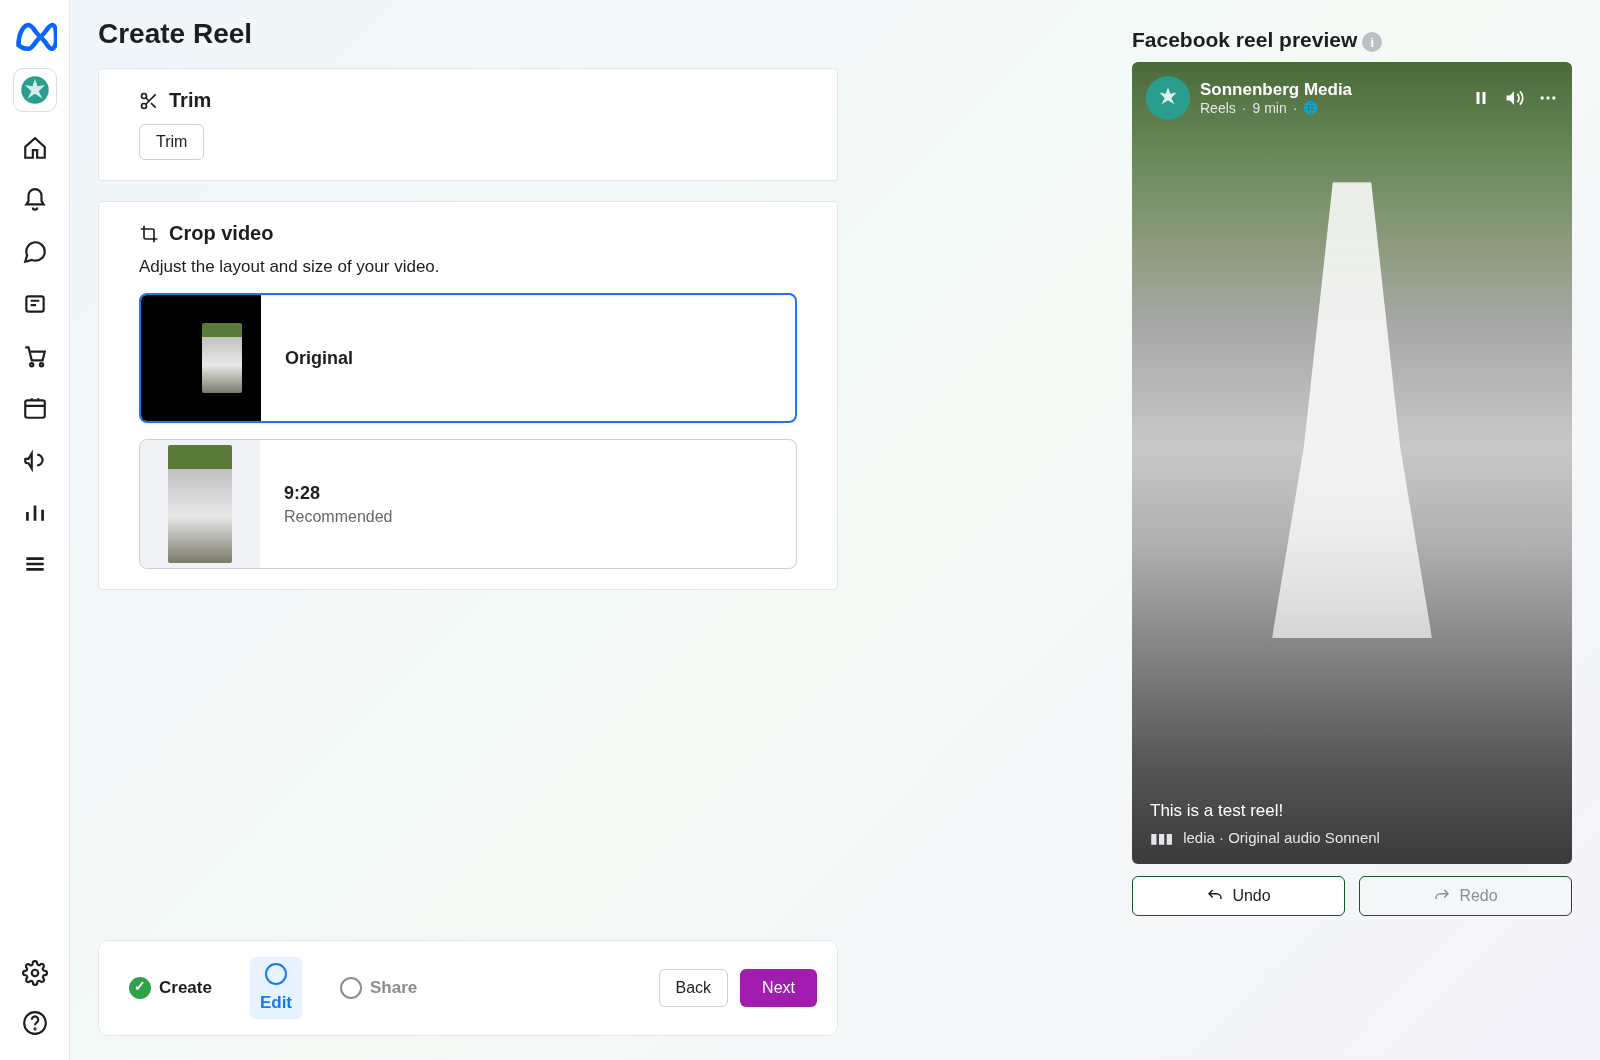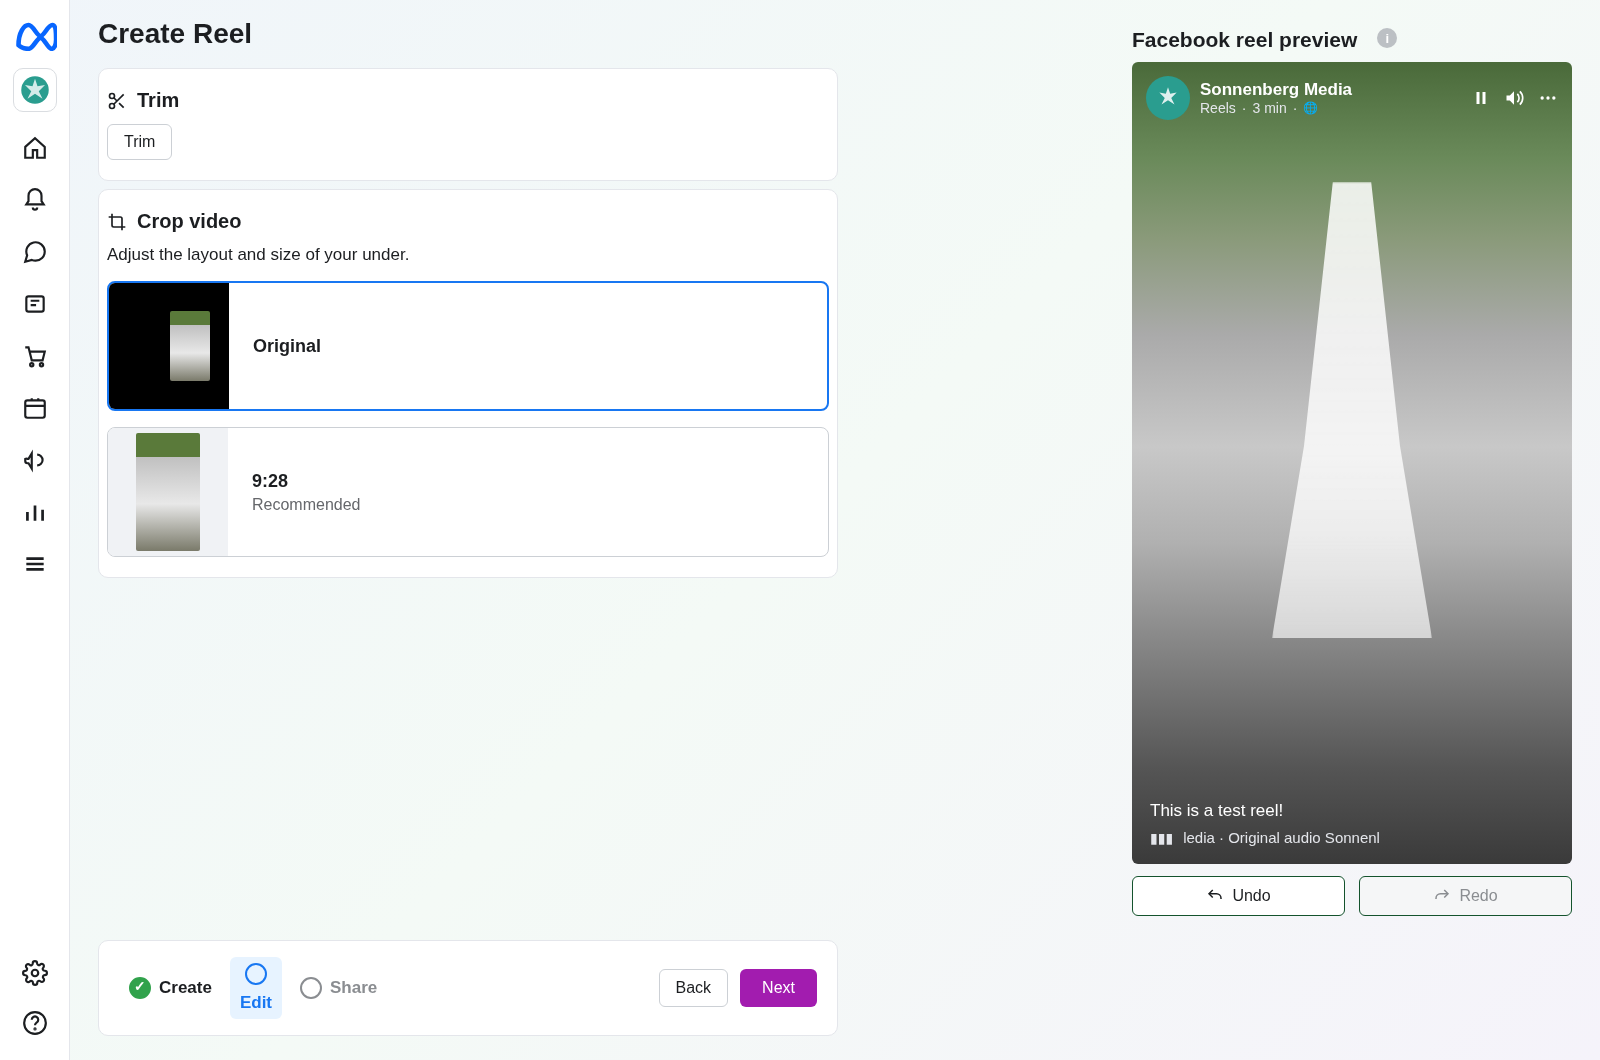--- a/index.html
+++ b/index.html
@@ -36,23 +36,23 @@
     flex: 1;
     display:flex;
     padding: 18px 28px 24px 28px;
     gap: 40px;
   }
   .editor-col { flex: 0 0 740px; display:flex; flex-direction:column; }
   .page-title { font-size: 28px; font-weight: 700; margin-bottom: 18px; }
   .card {
     background:#fff;
     border: 1px solid #e4e6eb;
-    border-radius: 10px;
-    padding: 20px 8px;
-    margin-bottom: 8px;
+    border-radius: 4px;
+    padding: 20px 40px;
+    margin-bottom: 20px;
   }
   .card-header { display:flex; align-items:center; gap:10px; margin-bottom:12px;}
   .card-header .title { font-size: 20px; font-weight:700; }
   .card-sub { font-size: 17px; color:#1c1e21; margin-bottom:16px; }
   .btn-outline {
     background:#fff; border:1px solid #ccd0d5; border-radius:6px;
     padding: 8px 16px; font-size:16px; cursor:pointer; color:#1c1e21;
   }
   .crop-options { display:flex; flex-direction:column; gap:16px; margin-top:4px;}
   .crop-option {
@@ -74,33 +74,33 @@
   }
   .crop-option .thumb.full .wfmini { width:64px; height:118px; }
   .crop-option .info { padding: 0 24px; }
   .crop-option .info .ratio { font-size:18px; font-weight:700; }
   .crop-option .info .tag { font-size:16px; color:#65676b; margin-top:4px;}
   .stepper-card {
     background:#fff; border:1px solid #e4e6eb; border-radius:10px;
     display:flex; align-items:center; justify-content:space-between;
     padding: 16px 20px; margin-top:auto;
   }
-  .steps { display:flex; align-items:center; gap:8px; }
+  .steps { display:flex; align-items:center; gap:28px; }
   .step { display:flex; align-items:center; gap:8px; font-size:17px; font-weight:600; padding:6px 10px; border-radius:6px;}
   .step .circle { width:22px; height:22px; border-radius:50%; border:2.5px solid #606770; display:inline-block;}
   .step.done .circle { background:#31a24c; border-color:#31a24c; position:relative;}
   .step.done .circle::after { content:"✓"; color:#fff; font-size:14px; position:absolute; top:-1px; left:3px;}
   .step.active { background:#e7f3ff; color:#1877f2;flex-direction:column;}
   .step.active .circle { border-color:#1877f2;}
   .step.muted { color:#8a8d91; }
   .step.muted .circle { border-color:#8a8d91;}
   .footer-btns { display:flex; gap:12px;}
   .btn-primary { background:#a21caf; color:#fff; border:none; border-radius:6px; padding:10px 22px; font-size:16px; font-weight:400; cursor:pointer;}
   .preview-col { margin-left:auto; width: 440px; display:flex; flex-direction:column; }
-  .preview-header { display:flex; align-items:flex-start; gap:20px; font-size:21px; font-weight:700; margin-bottom:10px; padding-top:10px;}
+  .preview-header { display:flex; align-items:flex-end; gap:5px; font-size:21px; font-weight:700; margin-bottom:10px; padding-top:10px;}
   .preview-header .info-icon { width:20px; height:20px; border-radius:50%; background:#bcc0c4; color:#fff; font-size:13px; display:flex; align-items:center; justify-content:center; font-weight:700; cursor:pointer;}
   .phone {
     width: 440px; height: 802px;
     background: linear-gradient(180deg, #4a6a3a 0%, #6a8a5a 12%, #8a9a7a 22%, #aaa 34%, #c8c8c8 48%, #b0b0b0 60%, #888 72%, #555 88%, #3a3a3a 100%);
     border-radius: 6px;
     position:relative; overflow:hidden; color:#fff;
   }
   .ph-top {
     position:absolute; top:14px; left:14px; right:14px;
     display:flex; align-items:center; gap:10px;
@@ -243,21 +243,21 @@
       <section class="card">
         <div class="card-header">
           <span>
             <svg viewBox="0 0 24 24" width="20" height="20" fill="none" stroke="#1c1e21" stroke-width="2">
                 <path d="M6 2v14a2 2 0 0 0 2 2h14"></path>
                 <path d="M2 6h14a2 2 0 0 1 2 2v14"></path>
               </svg>
           </span>
           <span class="title">Crop video</span>
         </div>
-        <p class="card-sub">Adjust the layout and size of your under.</p>
+        <p class="card-sub">Adjust the layout and size of your video.</p>
         <div class="crop-options">
           <div class="crop-option selected">
             <div class="thumb dark">
                 <div class="wfmini" style="margin-left:42px;"></div>
               </div>
             <div class="info">
               <div class="ratio">Original</div>
             </div>
           </div>
           <div class="crop-option">
@@ -305,21 +305,21 @@
         <div class="ph-top">
           <div class="ph-avatar">
             <svg viewBox="0 0 24 24">
                 <path d="M12 2 L14 8 L20 7 L15 12 L18 18 L12 14 L6 18 L9 12 L4 7 L10 8 Z" fill="#fff" opacity="0.85"></path>
               </svg>
           </div>
           <div class="ph-meta">
             <div class="pname">Sonnenberg Media</div>
             <div class="psub">
               <span>Reels</span> ·
-              <span>3 min</span> ·
+              <span>9 min</span> ·
               <span class="globe">🌐</span>
             </div>
           </div>
           <div class="ph-controls">
             <span>
                 <svg viewBox="0 0 24 24" width="18" height="18" fill="#fff">
                   <rect x="6" y="4" width="4" height="16"></rect>
                   <rect x="14" y="4" width="4" height="16"></rect>
                 </svg>
               </span>

